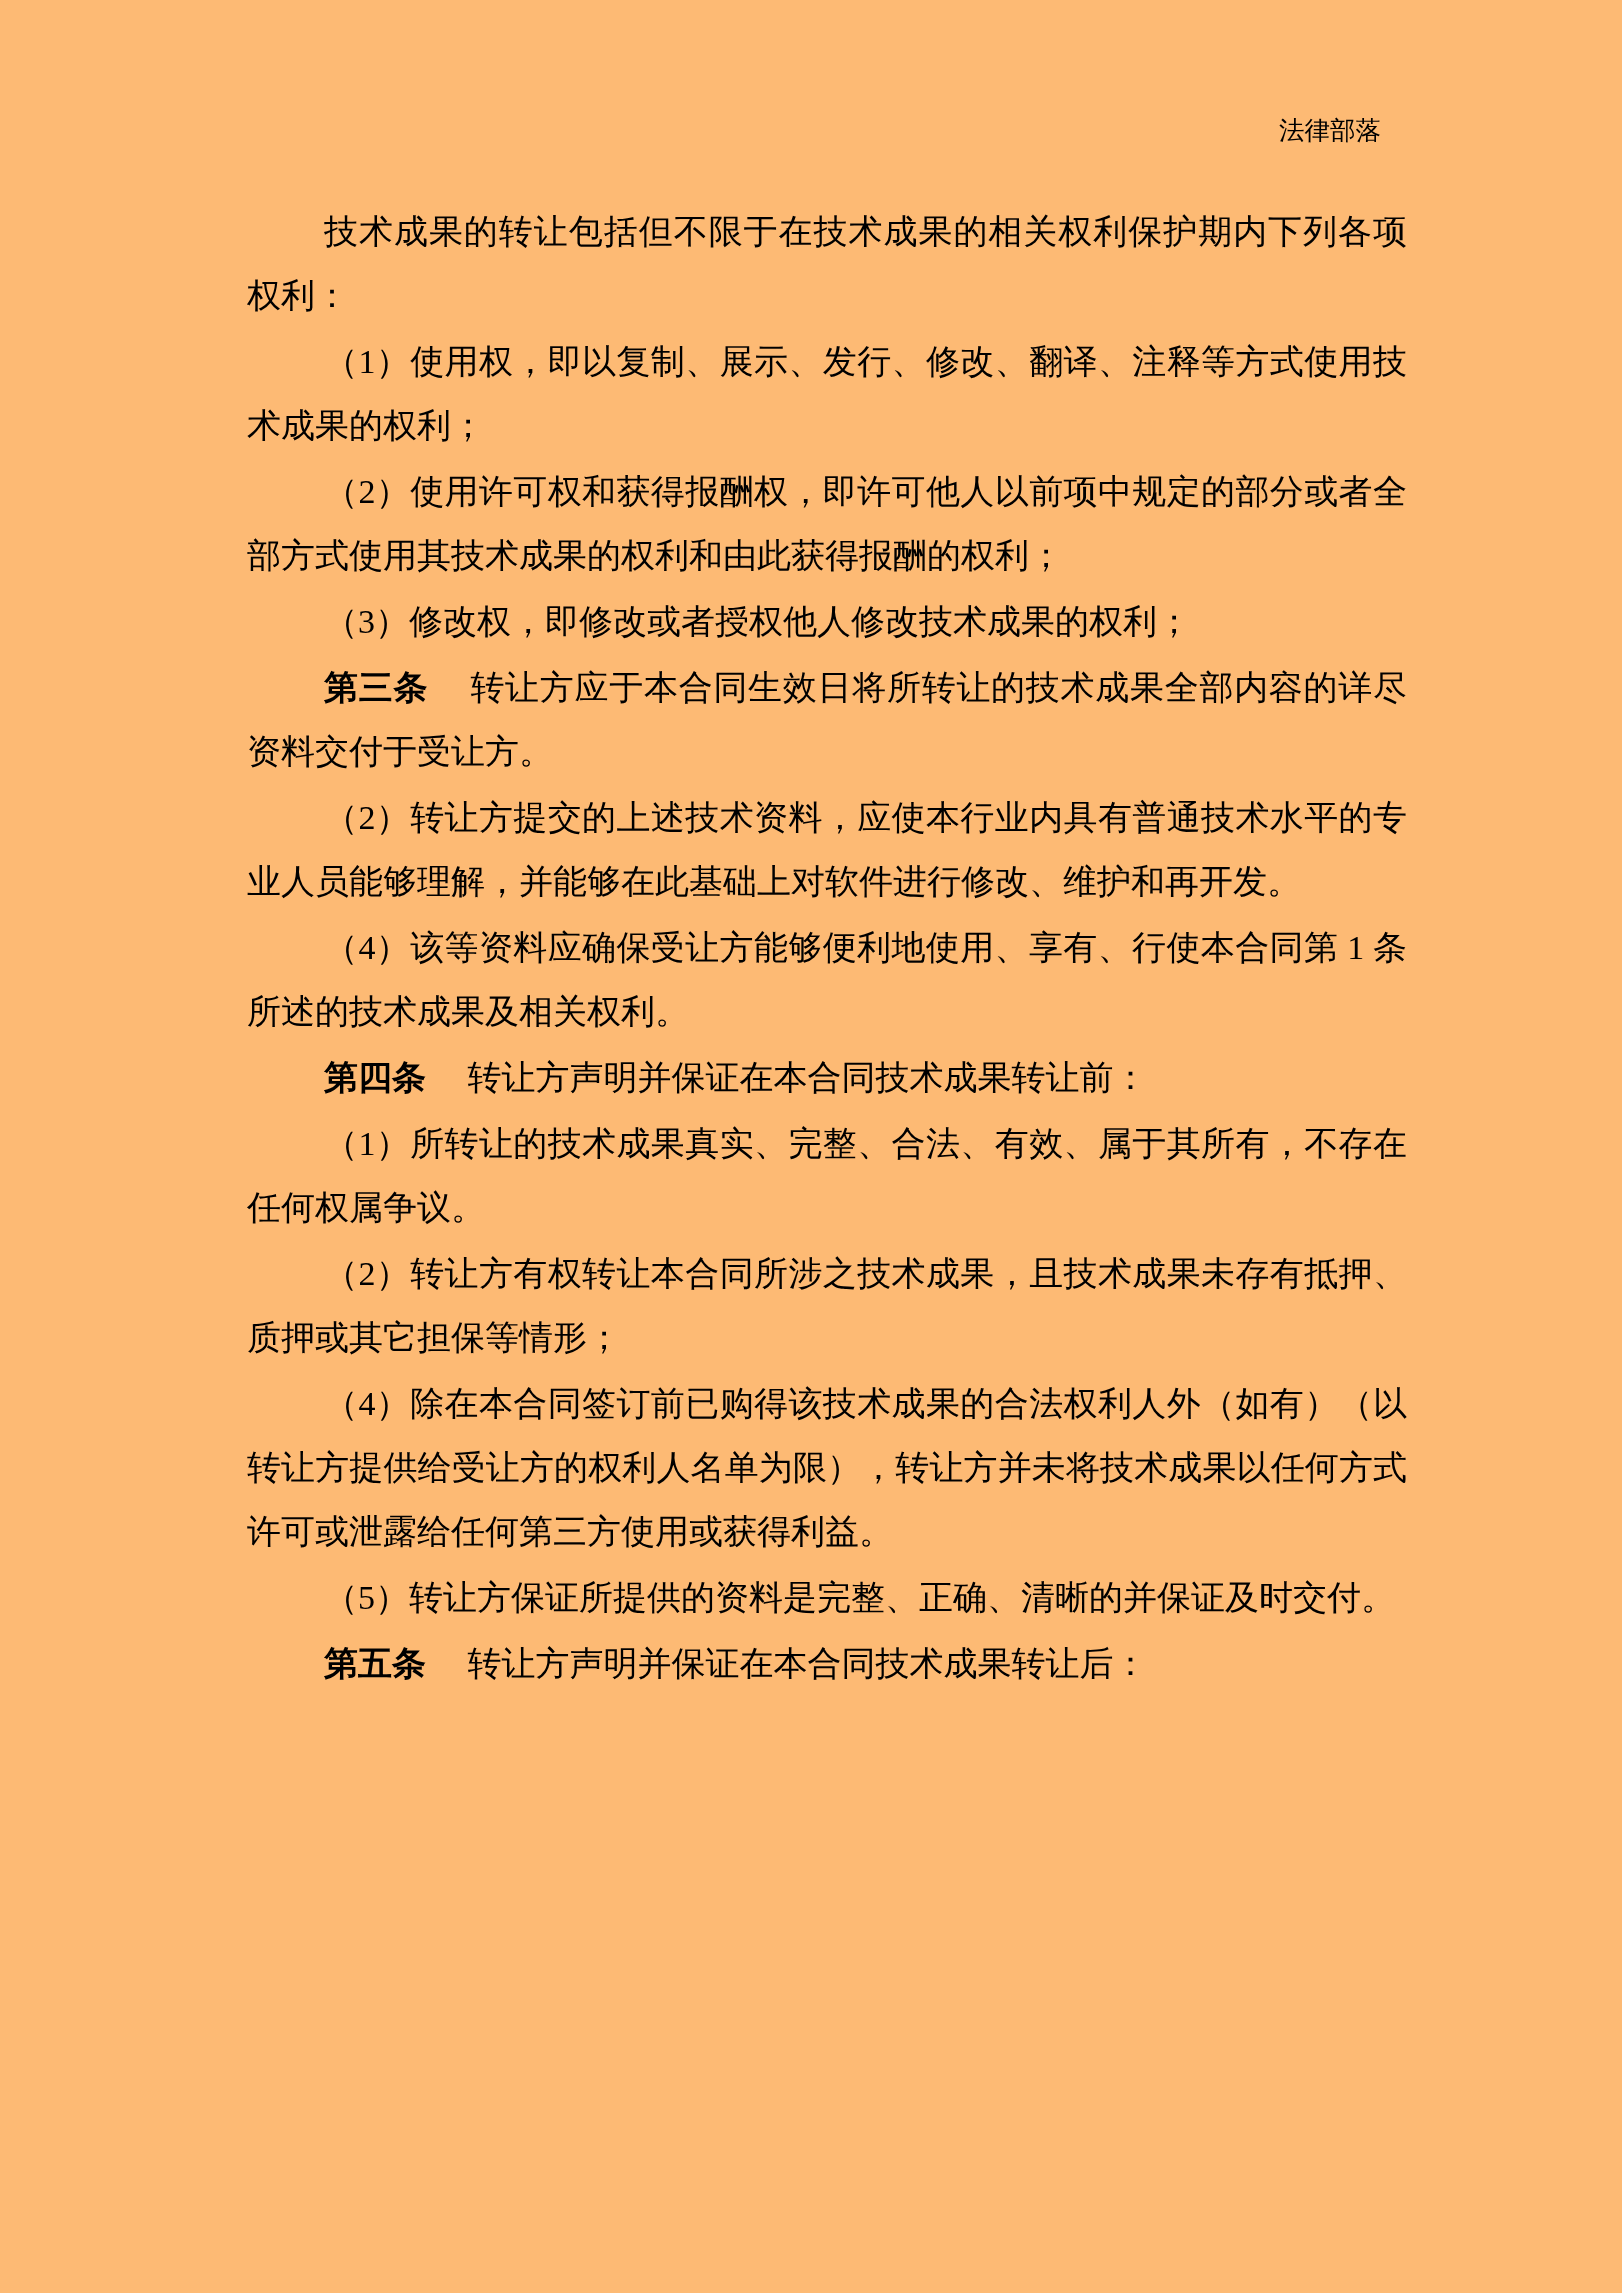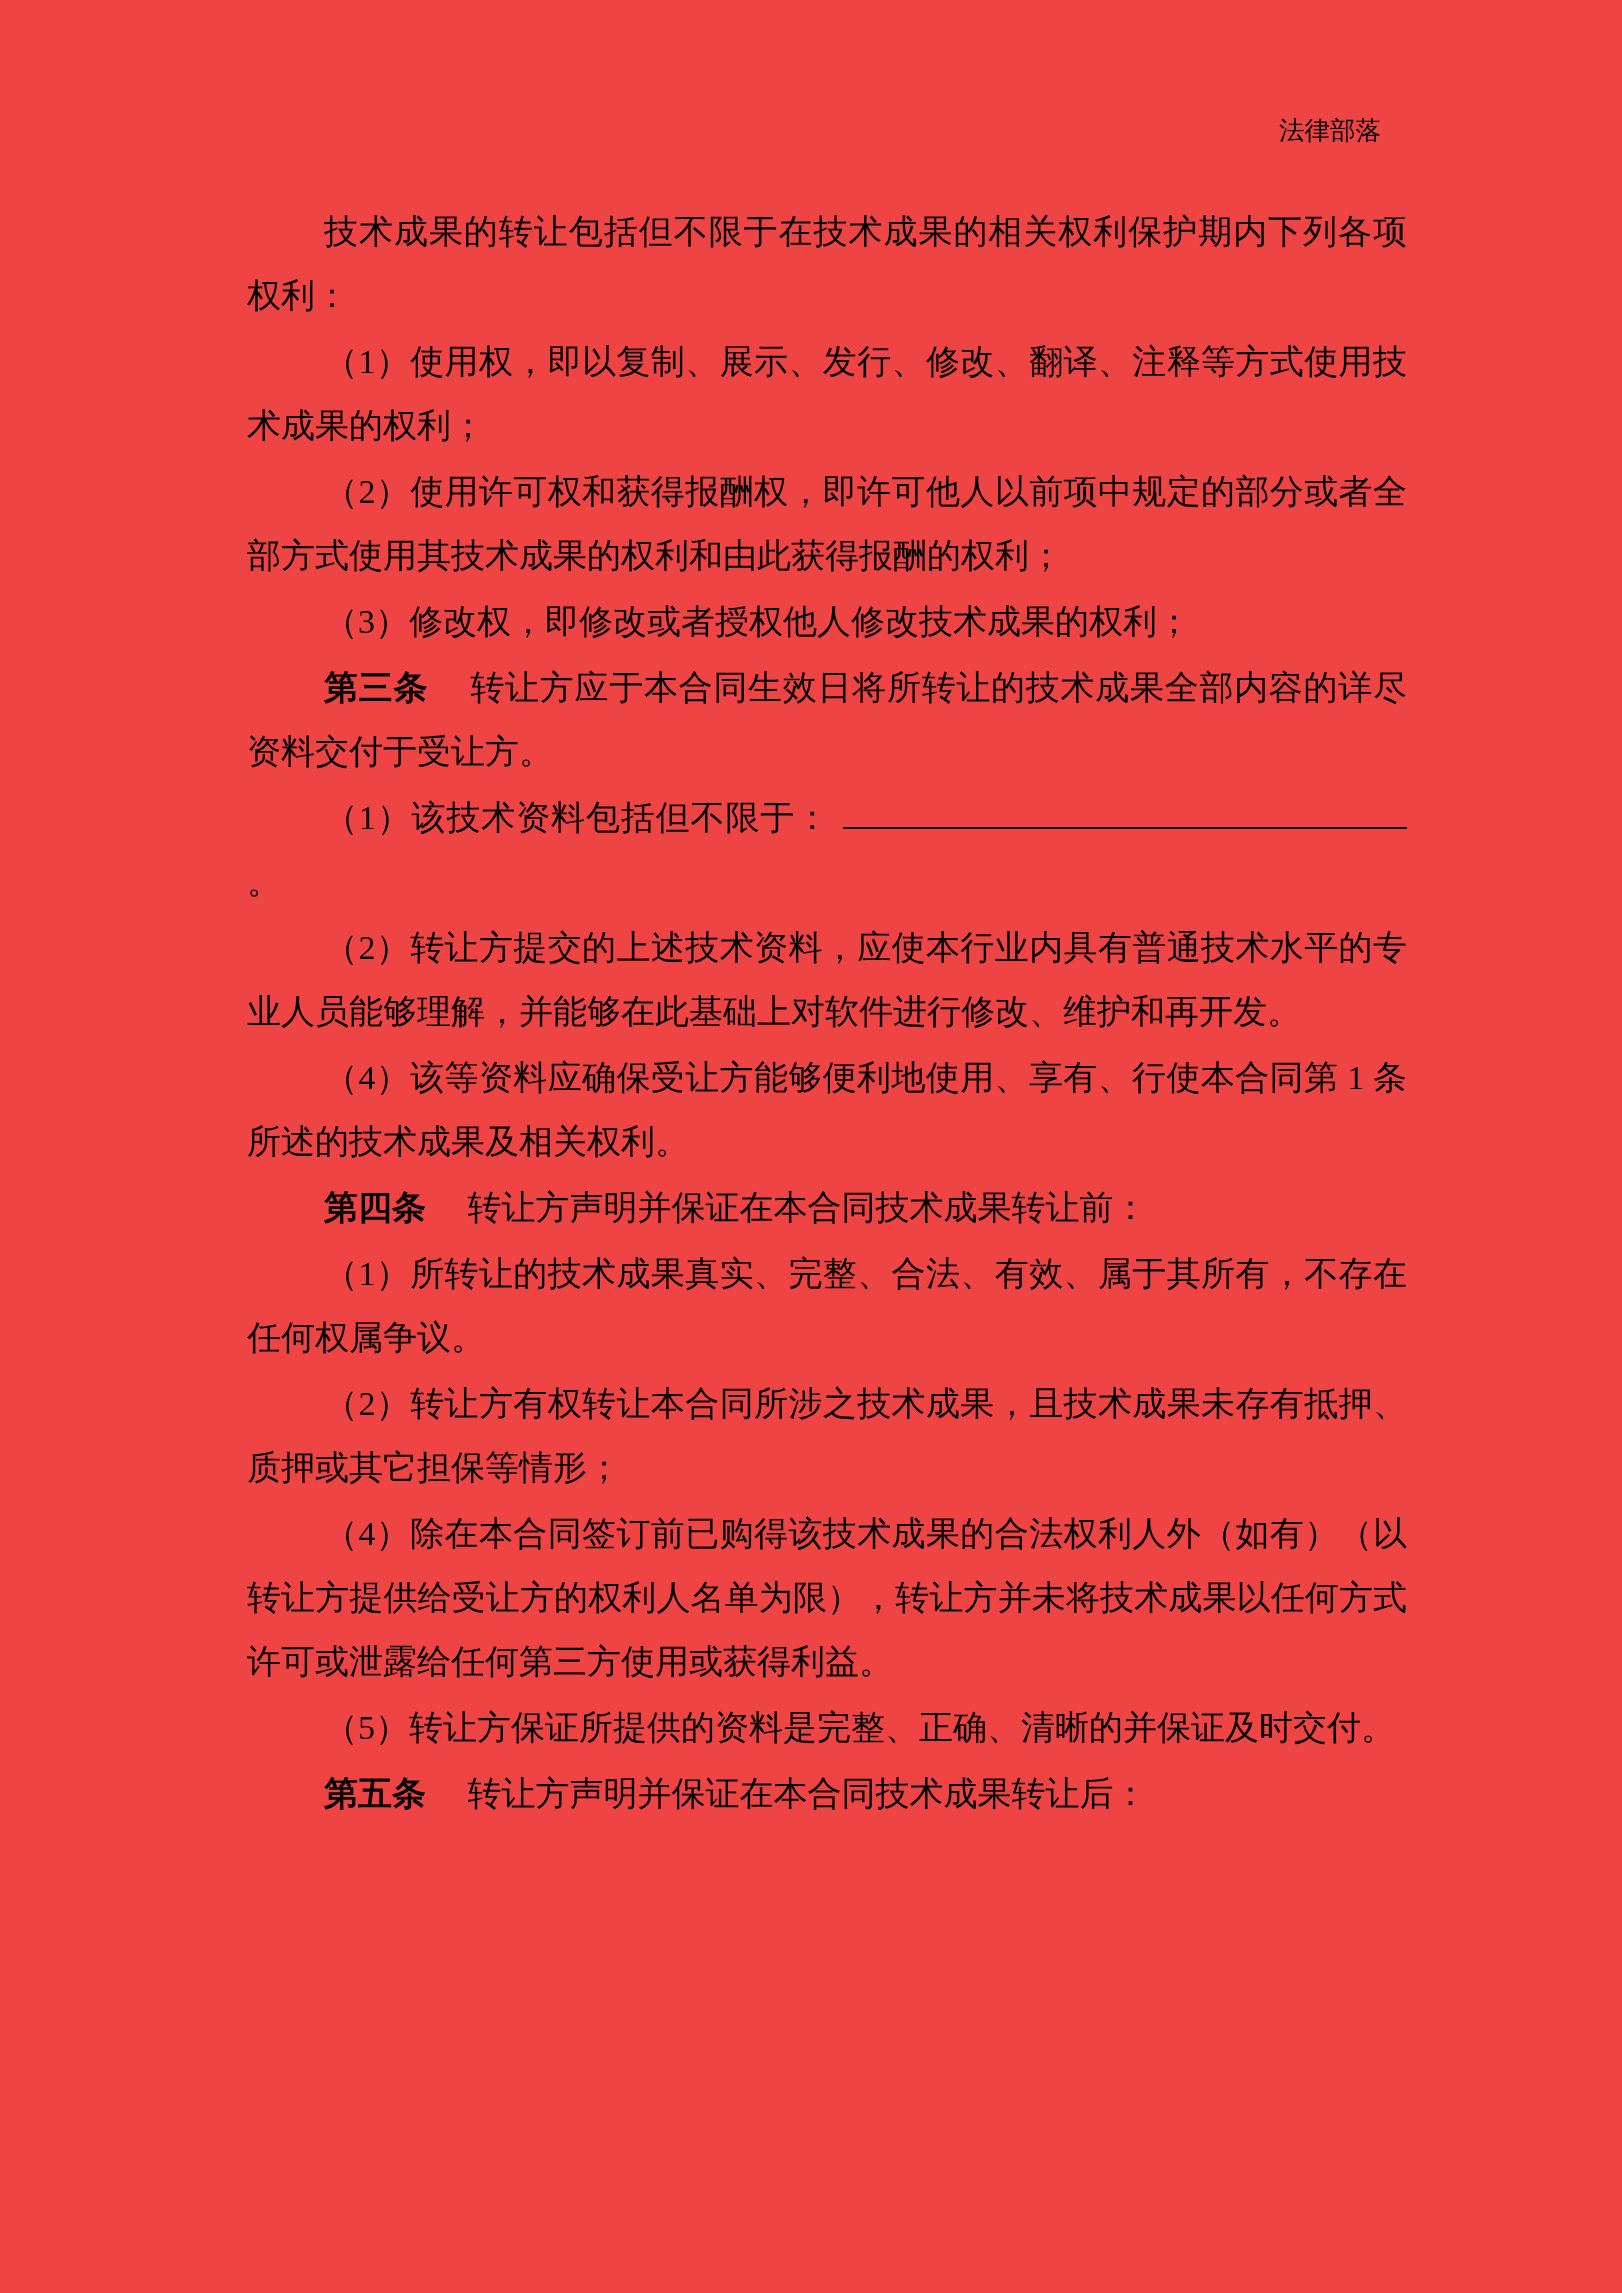--- a/index.html
+++ b/index.html
@@ -4,21 +4,21 @@
 <style>
   html, body {
     margin: 0;
     padding: 0;
     background: #ffffff;
   }
   .page {
     position: relative;
     width: 1623px;
     height: 2294px;
-    background: #ef4444;
+    background: #fdba74;
     color: #000000;
     font-family: "Liberation Serif", serif;
     overflow: hidden;
   }
   .page-header {
     position: absolute;
     top: 116px;
     right: 242px;
     font-size: 25.5px;
     line-height: 29px;
@@ -69,25 +69,20 @@
     <p>（2）使用许可权和获得报酬权，即许可他人以前项中规定的部分或者全部方式使用其技术成果的权利和由此获得报酬的权利；</p>
 
     <p>（3）修改权，即修改或者授权他人修改技术成果的权利；</p>
 
 
     <p>
       <span class="clause-heading">第三条</span>
       <span>转让方应于本合同生效日将所转让的技术成果全部内容的详尽资料交付于受让方。</span>
     </p>
 
-    <p>
-      <span>（1）该技术资料包括但不限于：</span>
-      <span class="blank-line"></span>
-      <span>。</span>
-    </p>
 
     <p>（2）转让方提交的上述技术资料，应使本行业内具有普通技术水平的专业人员能够理解，并能够在此基础上对软件进行修改、维护和再开发。</p>
 
 
     <p>（4）该等资料应确保受让方能够便利地使用、享有、行使本合同第 1 条所述的技术成果及相关权利。</p>
 
     <p>
       <span class="clause-heading">第四条</span>
       <span>转让方声明并保证在本合同技术成果转让前：</span>
     </p>

